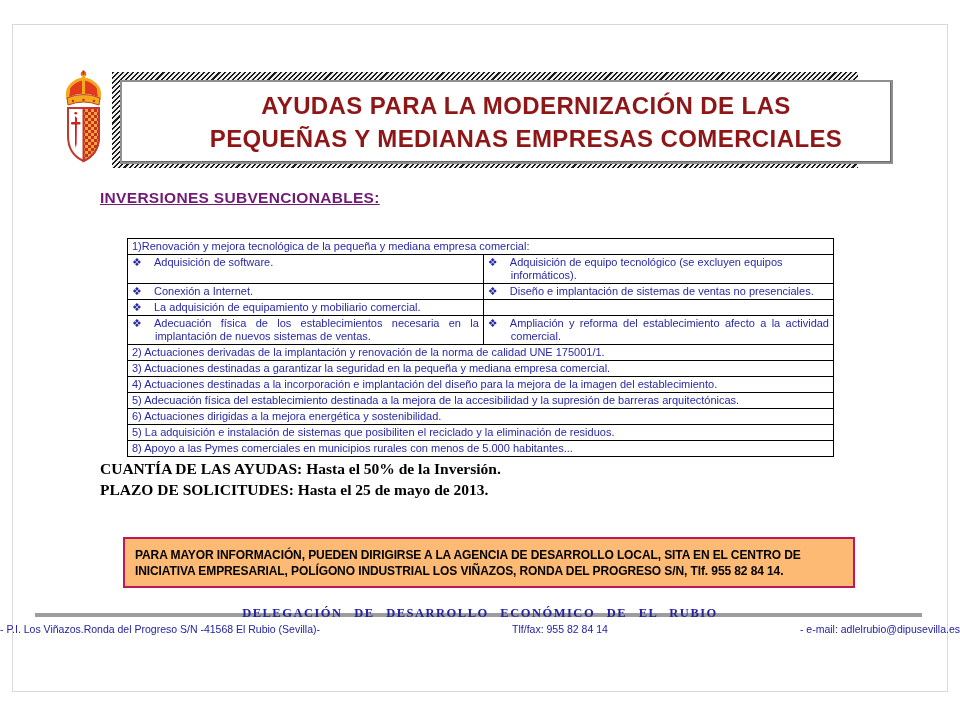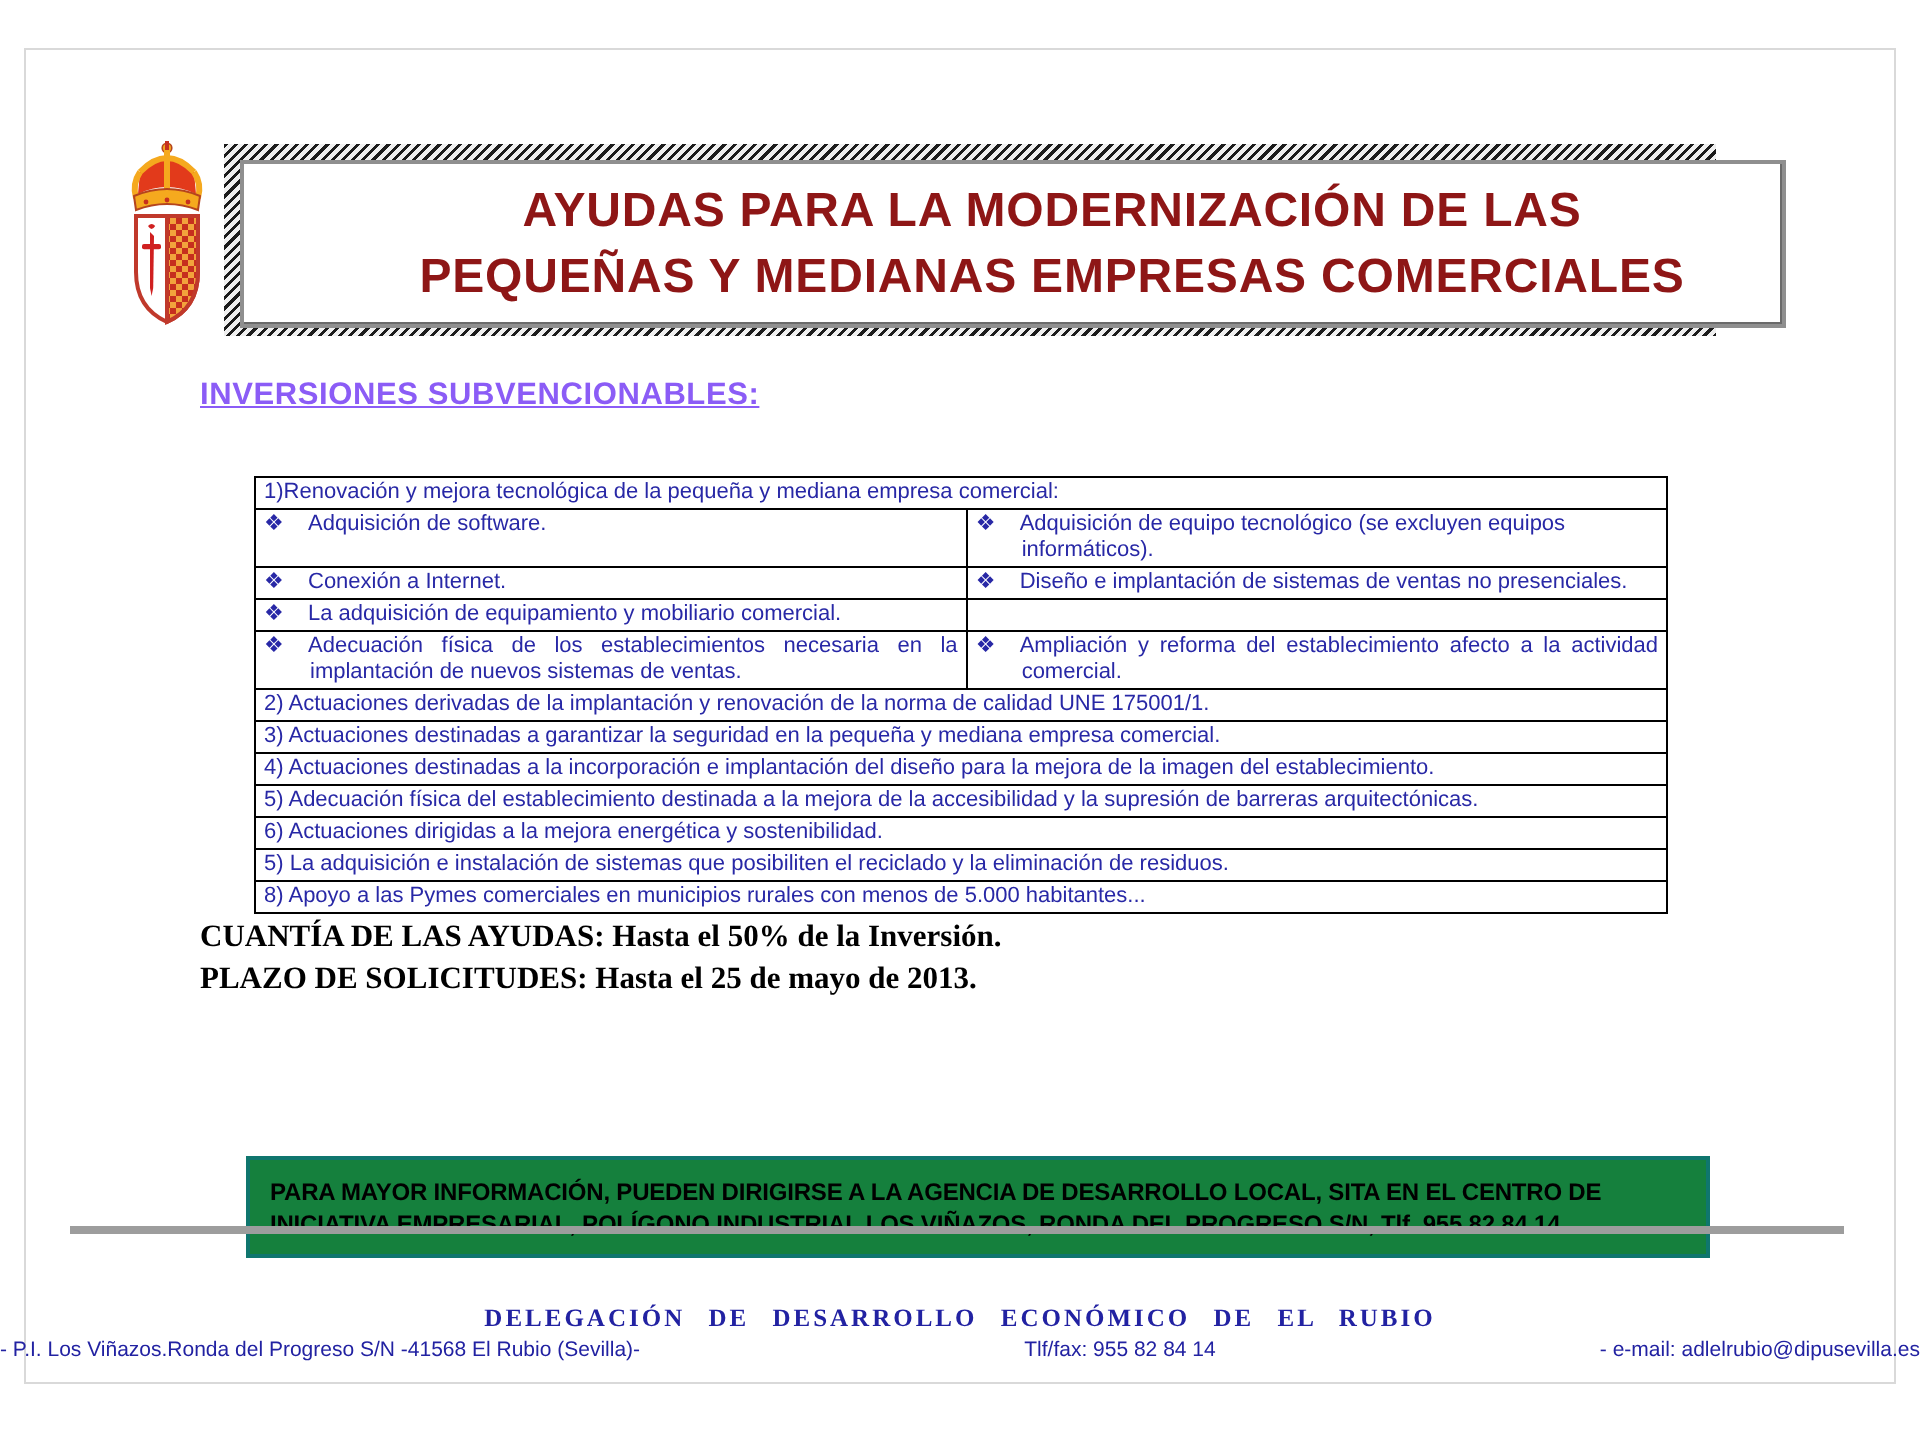--- a/index.html
+++ b/index.html
@@ -23,21 +23,21 @@
     box-shadow:inset -1px -1px 0 #6a6a6a;
     display:flex;flex-direction:column;justify-content:center;align-items:center;padding-left:39px;
   }
   .title-line{
     color:#8e1616;font-weight:bold;font-size:24px;line-height:33px;
     letter-spacing:0.4px;white-space:nowrap;
   }
   
   .section-heading{
     position:absolute;left:100px;top:189px;
-    font-size:15.5px;font-weight:bold;color:#8b5cf6;
+    font-size:15.5px;font-weight:bold;color:#701a75;
     text-decoration:underline;letter-spacing:0.3px;
   }
   
   .inv-table{
     position:absolute;left:127px;top:238px;width:707px;
     border-collapse:collapse;table-layout:fixed;
     font-size:11px;color:#2828a6;
   }
   .inv-table td{
     border:1px solid #000;padding:1px 4px;vertical-align:top;line-height:13px;
@@ -49,33 +49,32 @@
   
   .amount-block{
     position:absolute;left:100px;top:458px;
     font-family:"Liberation Serif", serif;font-weight:bold;
     font-size:15.5px;line-height:21px;color:#000;
   }
   .underl{}
   
   .info-box{
     position:absolute;left:123px;top:537px;width:732px;box-sizing:border-box;
-    background:#15803d;border:2px solid #0f766e;
+    background:#fdba74;border:2px solid #be185d;
     padding:8px 10px 7px 10px;
     font-weight:bold;font-size:12px;line-height:16px;color:#000;
     letter-spacing:-0.1px;
-    margin-top:41px;
   }
   .info-line{white-space:nowrap;}
   
   .footer-rule{
     position:absolute;left:35px;top:613px;width:887px;height:4px;background:#9d9d9d;
   }
   .footer{
-    position:absolute;left:0;top:652px;width:960px;text-align:center;color:#2222a2;
+    position:absolute;left:0;top:606px;width:960px;text-align:center;color:#2222a2;
   }
   .footer-org{
     font-family:"Liberation Serif", serif;font-weight:bold;
     font-size:12.5px;letter-spacing:1.5px;word-spacing:7px;line-height:15px;
   }
   .footer-contact{
     display:flex;justify-content:space-between;gap:30px;
     font-size:10.5px;line-height:14px;margin-top:1px;
   }
 </style>

